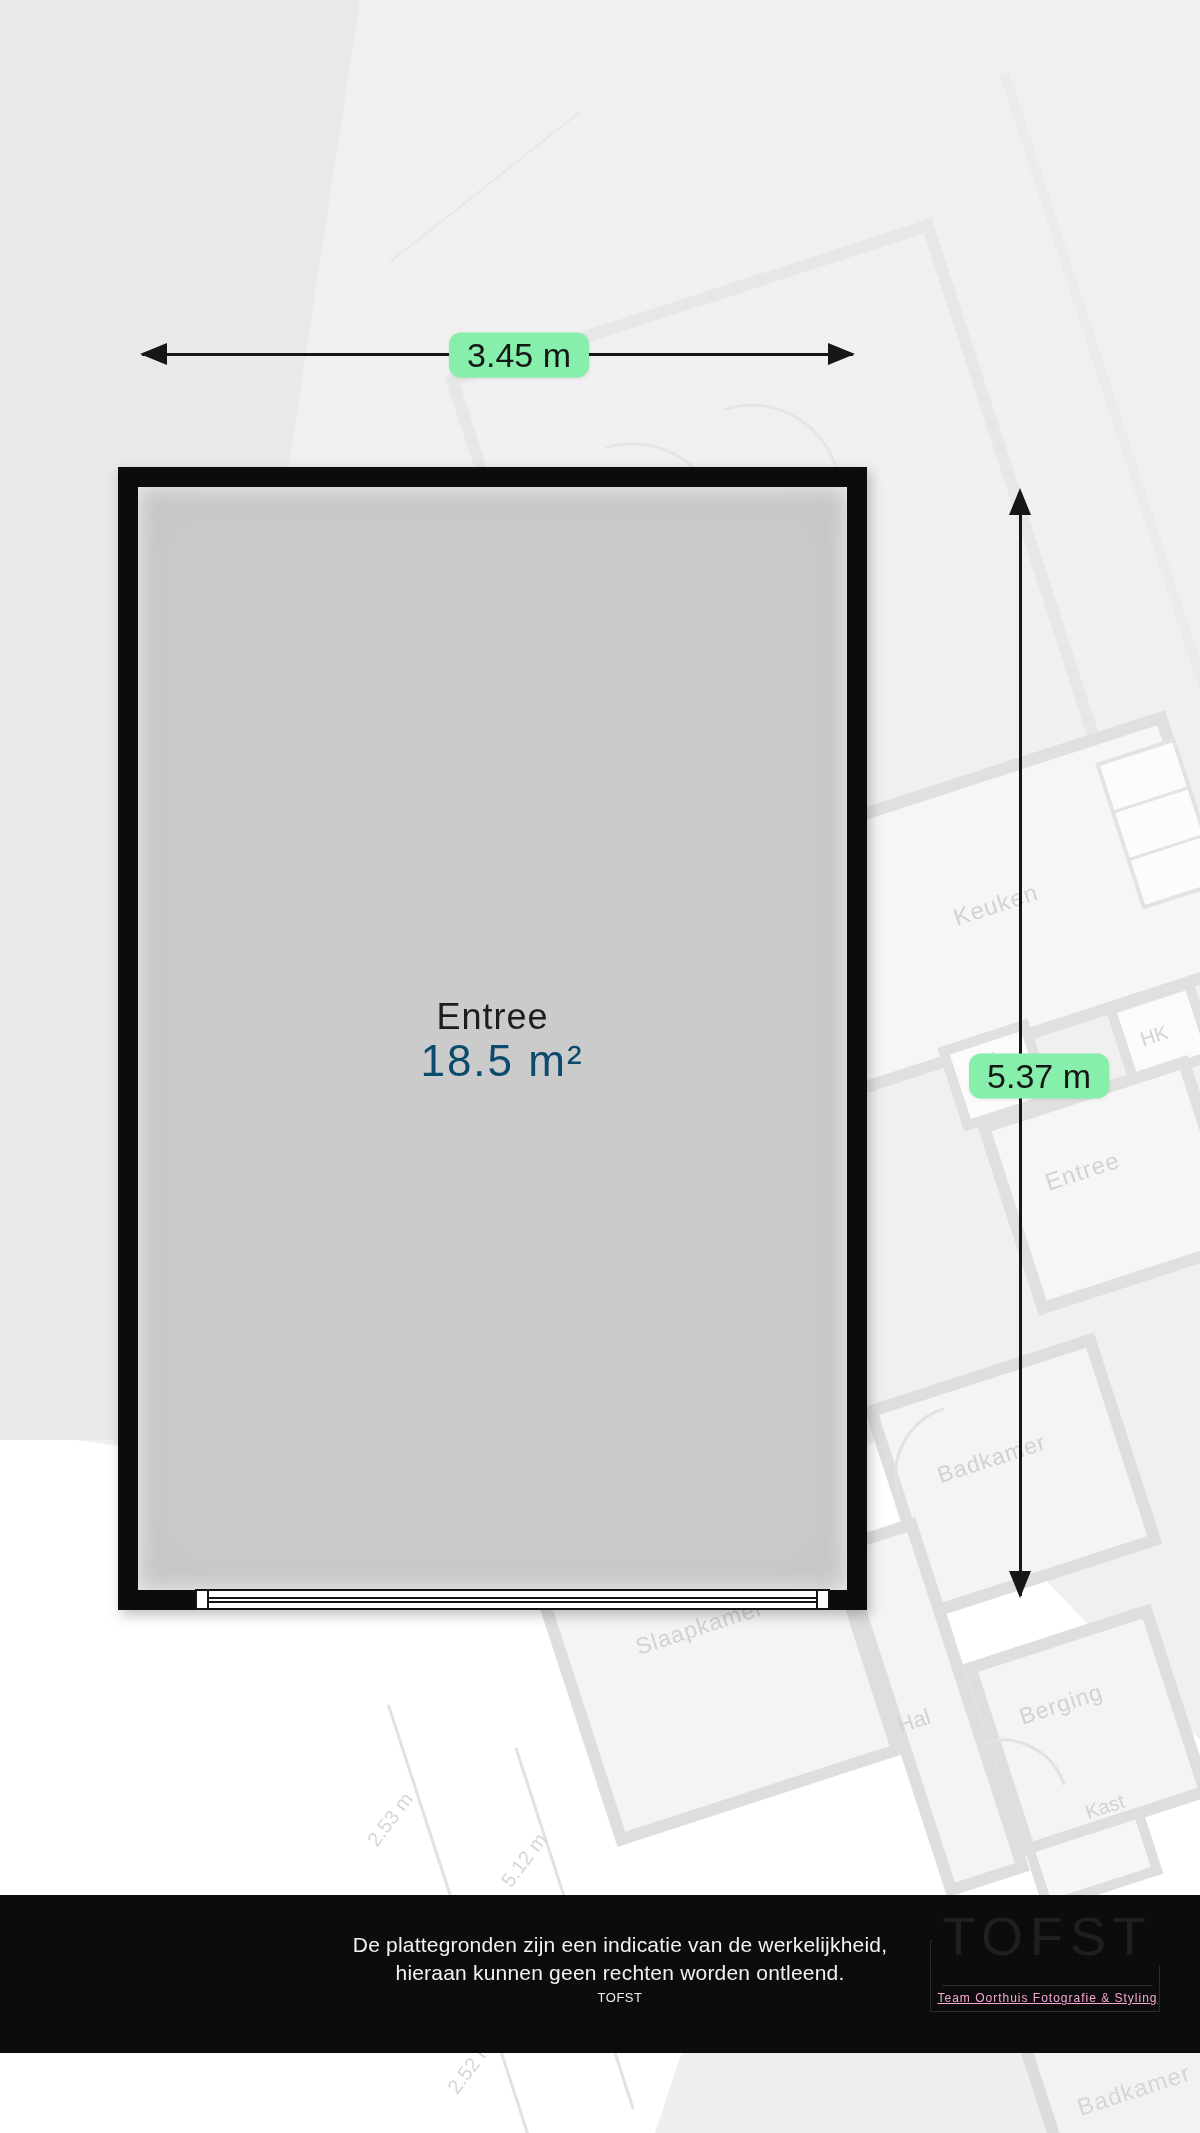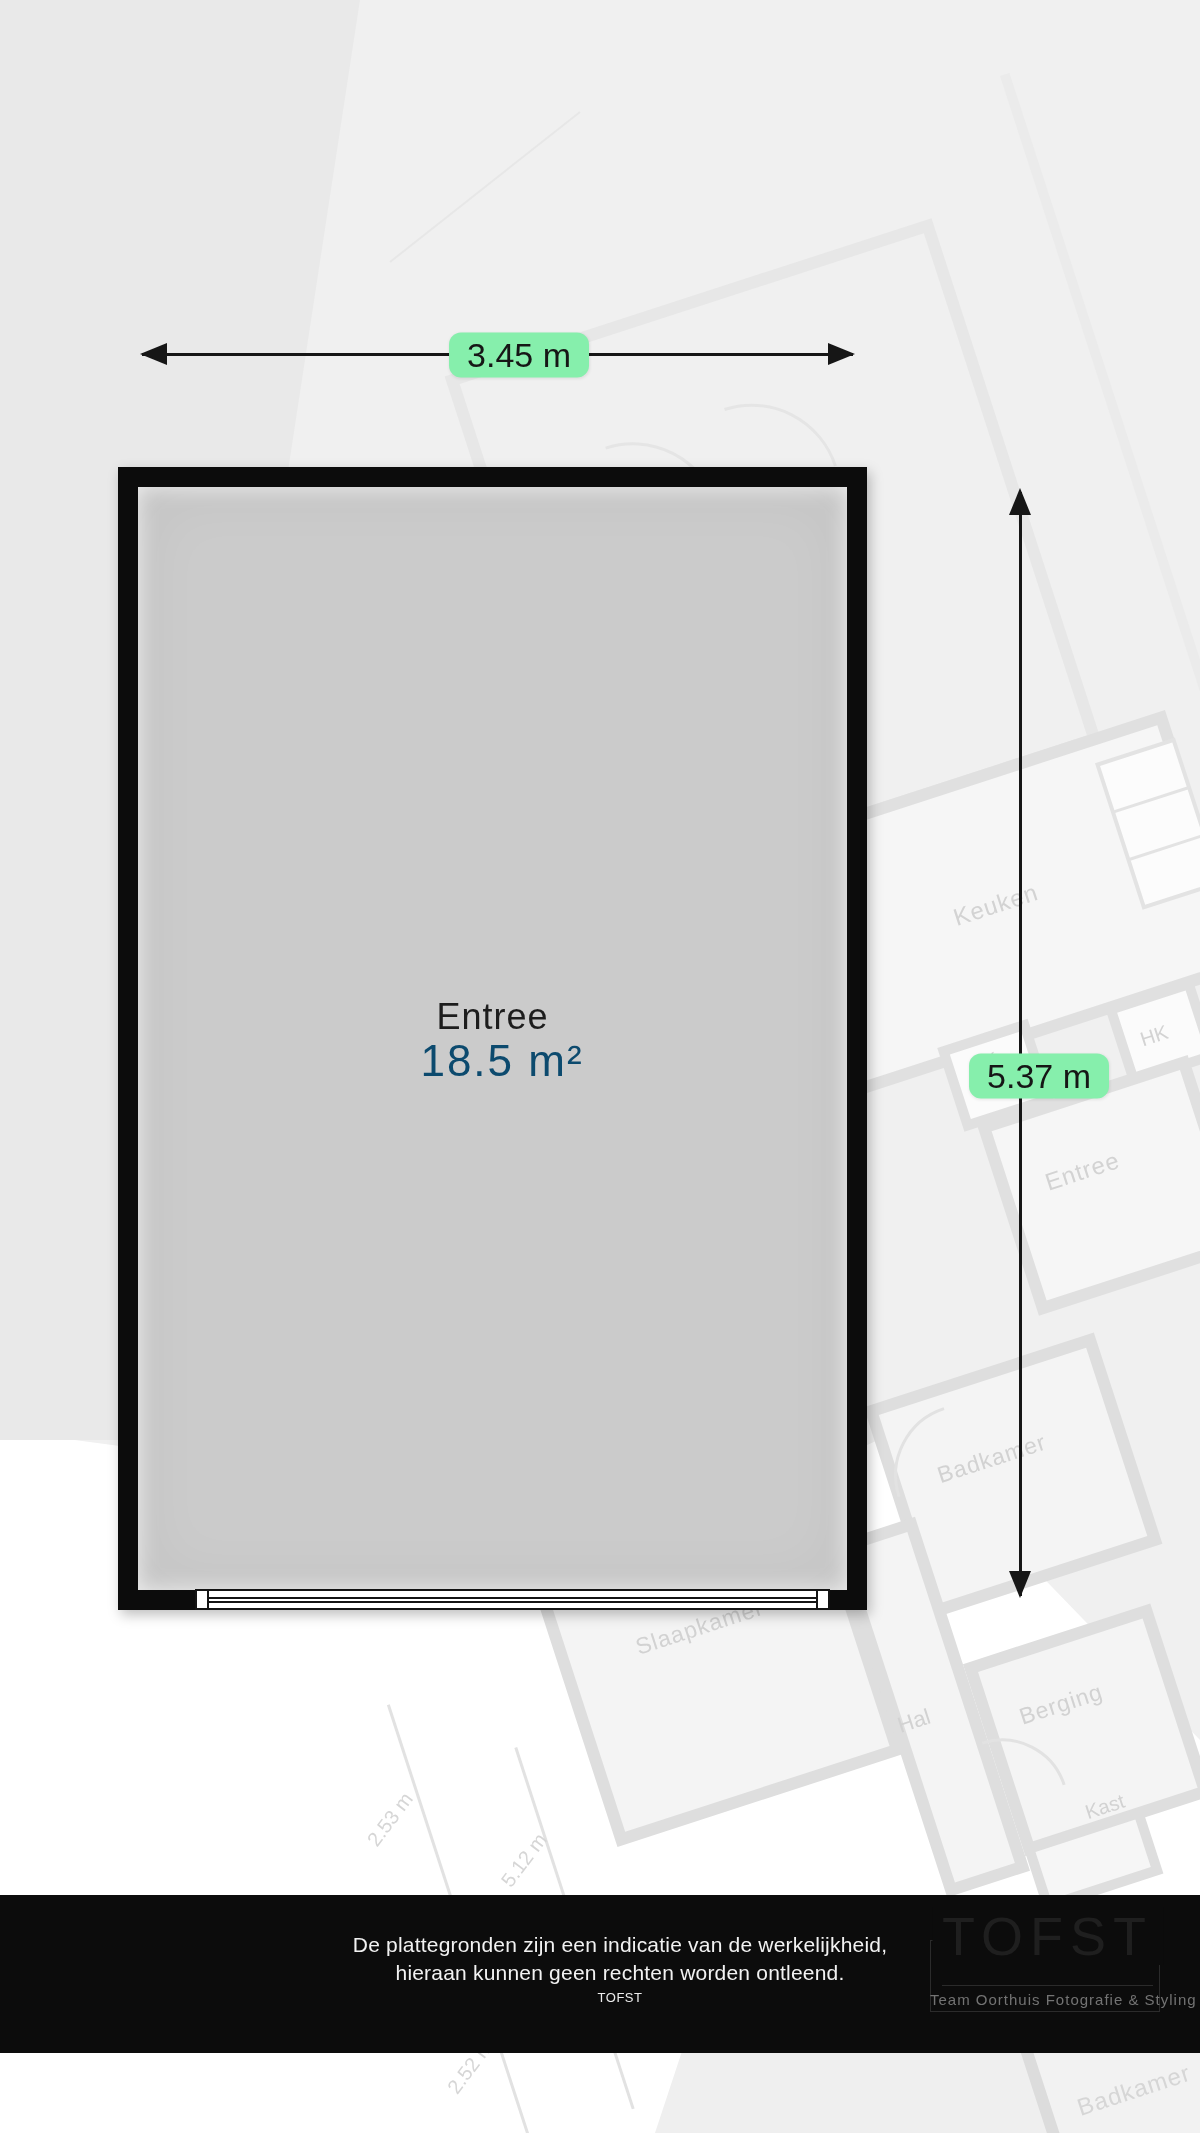--- a/index.html
+++ b/index.html
@@ -58,21 +58,21 @@
   }
   #logo-title{
     position:absolute;left:50%;top:0;transform:translateX(-50%);
     background:#0c0c0c;padding:0 10px;font-size:54px;line-height:58px;font-weight:100;
     letter-spacing:7px;color:#1f1f1f;white-space:nowrap;
     font-family:"Liberation Sans","DejaVu Sans",sans-serif;
   }
   #logo-divider{position:absolute;left:12px;right:12px;top:78px;height:1px;background:#2b2b2b;}
   #logo-subtitle{
     position:absolute;left:0;width:100%;top:84px;text-align:center;
-    font-size:15px;letter-spacing:1px;color:#737373;white-space:nowrap;
+    font-size:12px;letter-spacing:1px;color:#f9a8d4;white-space:nowrap;text-decoration:underline;
   }
 </style>
 </head>
 <body>
 
 <div id="page">
 
   <svg id="wm" width="1200" height="2133" viewBox="0 0 1200 2133" aria-hidden="true">
     <polygon points="0,0 1200,0 1200,1740 900,1430 560,1585 300,1470 0,1430" fill="#f0f0f0"></polygon>
     <polygon points="0,0 360,0 140,1440 0,1440" fill="#e9e9e9"></polygon>

